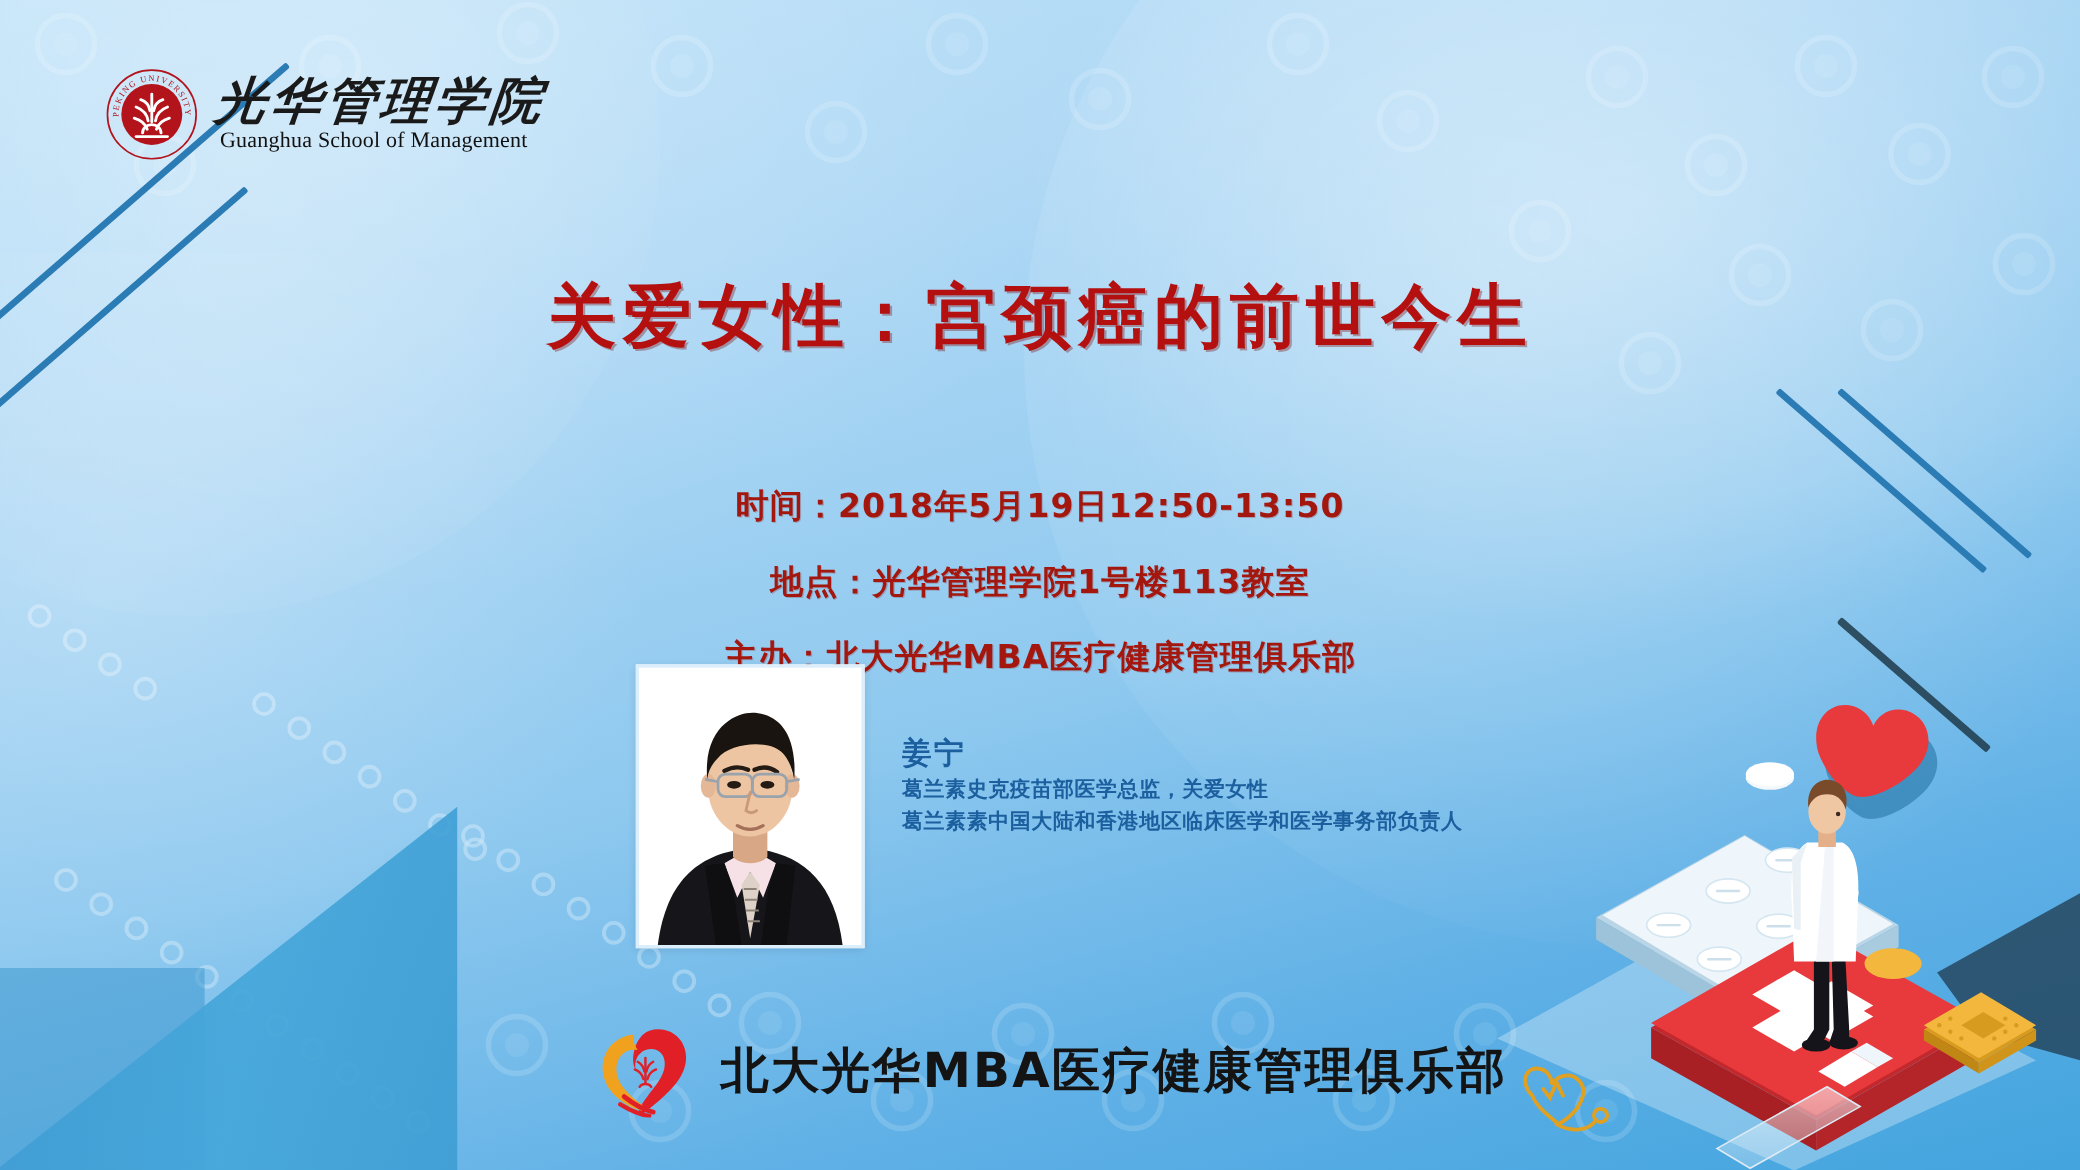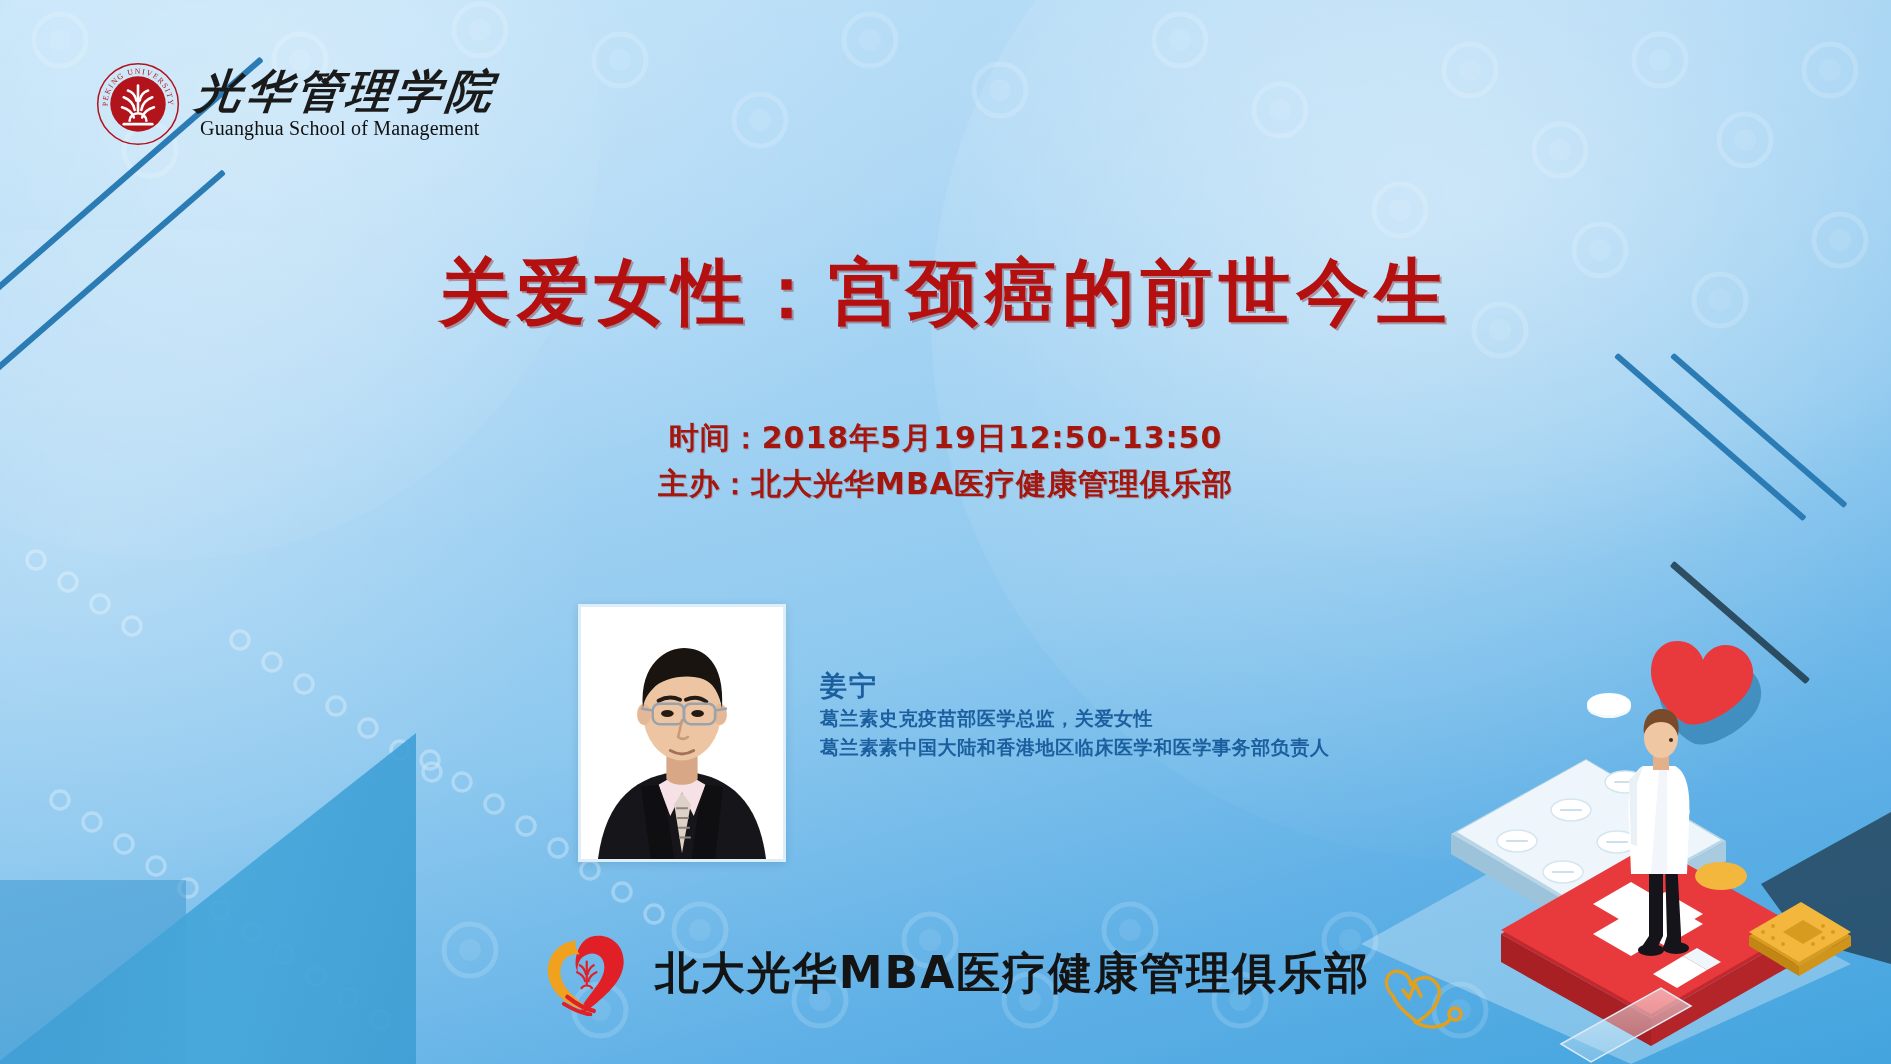--- a/index.html
+++ b/index.html
@@ -81,37 +81,38 @@
     font-family:"Liberation Serif", serif;
     font-size:20px; font-weight:400; color:#111;
     letter-spacing:.2px; margin-top:3px; margin-left:4px;
   }
 
   
   #title {
     position:absolute; left:0; right:0; top:245px;
     text-align:center;
     font-family:"DejaVu Sans","Liberation Sans",sans-serif;
-    font-size:72px; font-weight:700; color:#b51010;
+    font-size:63px; font-weight:700; color:#b51010;
     letter-spacing:6px;
     text-shadow:2px 2px 0 rgba(120,10,10,.35);
     white-space:nowrap;
   }
 
   
   #details {
     position:absolute; left:0; right:0; top:415px;
     text-align:center; color:#a3170f;
   }
   #details .line {
     font-family:"DejaVu Sans","Liberation Sans",sans-serif;
     font-size:30px; font-weight:700; line-height:1.52;
     letter-spacing:1px;
     text-shadow:1px 1px 0 rgba(140,20,15,.25);
     white-space:nowrap;
+    margin-top:23px;
   }
 
   
   #speaker { position:absolute; left:578px; top:604px; display:flex; align-items:flex-start; gap:34px; }
 
   .photo-frame {
     width:208px; height:258px;
     background:#ffffff;
     border:3px solid #ddeefb;
     box-shadow:0 2px 8px rgba(0,40,80,.14);
@@ -285,20 +286,21 @@
     <div class="logo-words">
       <div class="logo-cn">光华管理学院</div>
       <div class="logo-en">Guanghua School of Management</div>
     </div>
   </div>
 
   <div id="title">关爱女性：宫颈癌的前世今生</div>
 
   <div id="details">
     <div class="line">时间：2018年5月19日12:50-13:50</div>
+    <div class="line">地点：光华管理学院1号楼113教室</div>
     <div class="line">主办：北大光华MBA医疗健康管理俱乐部</div>
   </div>
 
   <div id="speaker">
     <div class="photo-frame">
       <svg viewBox="0 0 208 258" preserveAspectRatio="xMidYMid slice">
         <rect width="208" height="258" fill="#ffffff"></rect>
 
         <path d="M104 168 C 58 172, 26 196, 18 258 L190 258 C 182 196, 150 172, 104 168 Z" fill="#16161a"></path>
 

